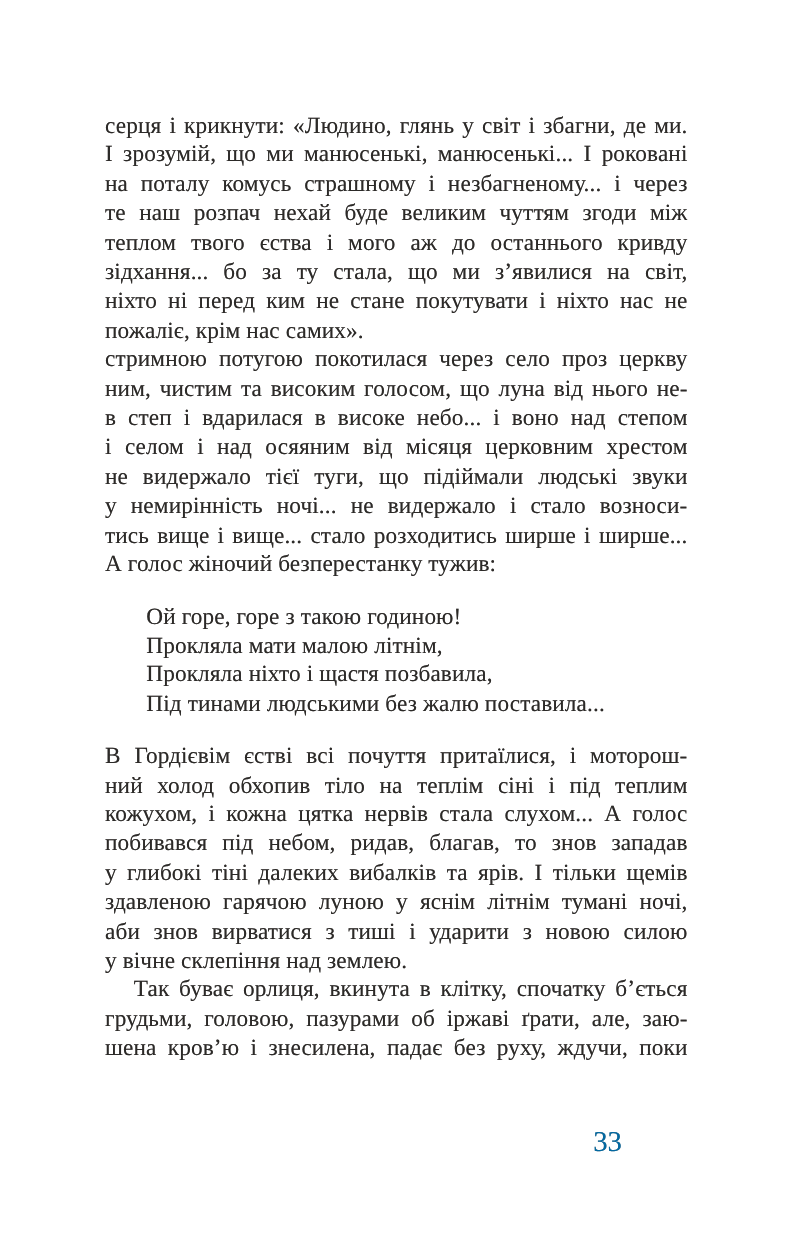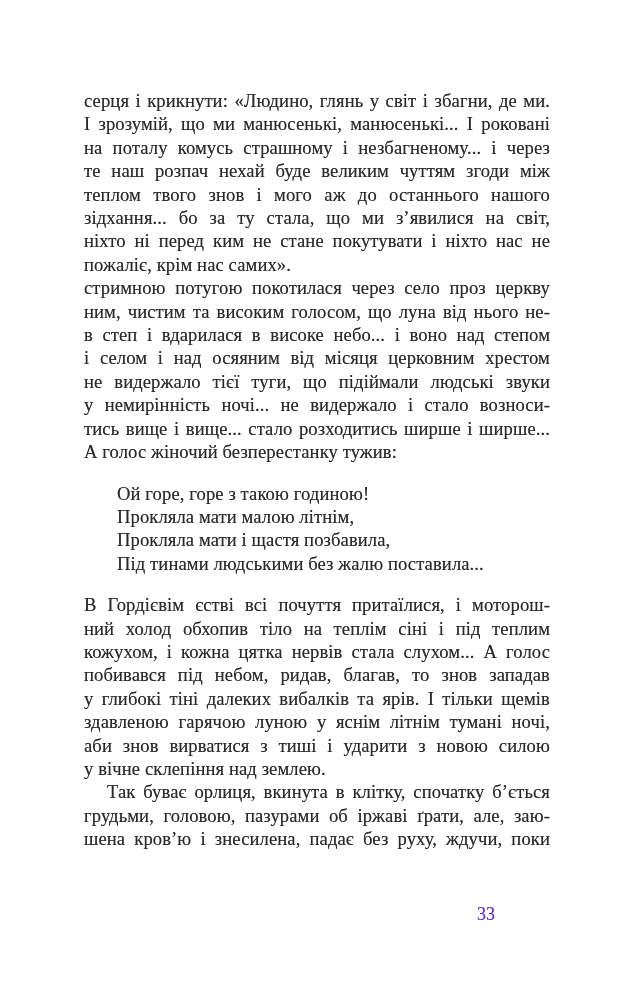--- a/index.html
+++ b/index.html
@@ -46,58 +46,58 @@
     text-align: left;
     text-align-last: left;
     padding-left: 33px;
   }
   .page-number {
     position: absolute;
     left: 462px;
     top: 903px;
     width: 48px;
     text-align: center;
-    font-size: 18px;
+    font-size: 23px;
     line-height: 22px;
-    color: #6d28d9;
+    color: #0369a1;
     text-shadow: 0 0 0.35px rgba(45,42,40,0.5);
   }
 </style>
 </head>
 <body>
 
 <div class="page">
   <main class="text-block">
 
     <section class="paragraph">
       <p class="line">серця і крикнути: «Людино, глянь у світ і збагни, де ми.</p>
       <p class="line">І зрозумій, що ми манюсенькі, манюсенькі... І роковані</p>
       <p class="line">на поталу комусь страшному і незбагненому... і через</p>
       <p class="line">те наш розпач нехай буде великим чуттям згоди між</p>
-      <p class="line">теплом твого знов і мого аж до останнього нашого</p>
+      <p class="line">теплом твого єства і мого аж до останнього кривду</p>
       <p class="line">зідхання... бо за ту стала, що ми з’явилися на світ,</p>
       <p class="line">ніхто ні перед ким не стане покутувати і ніхто нас не</p>
       <p class="line flush">пожаліє, крім нас самих».</p>
     </section>
 
     <section class="paragraph">
       <p class="line">стримною потугою покотилася через село проз церкву</p>
       <p class="line">ним, чистим та високим голосом, що луна від нього не-</p>
       <p class="line">в степ і вдарилася в високе небо... і воно над степом</p>
       <p class="line">і селом і над осяяним від місяця церковним хрестом</p>
       <p class="line">не видержало тієї туги, що підіймали людські звуки</p>
       <p class="line">у немирінність ночі... не видержало і стало возноси-</p>
       <p class="line">тись вище і вище... стало розходитись ширше і ширше...</p>
       <p class="line flush">А голос жіночий безперестанку тужив:</p>
     </section>
 
     <section class="paragraph verse">
       <p class="line">Ой горе, горе з такою годиною!</p>
       <p class="line">Прокляла мати малою літнім,</p>
-      <p class="line">Прокляла мати і щастя позбавила,</p>
+      <p class="line">Прокляла ніхто і щастя позбавила,</p>
       <p class="line">Під тинами людськими без жалю поставила...</p>
     </section>
 
     <section class="paragraph">
       <p class="line">В Гордієвім єстві всі почуття притаїлися, і моторош-</p>
       <p class="line">ний холод обхопив тіло на теплім сіні і під теплим</p>
       <p class="line">кожухом, і кожна цятка нервів стала слухом... А голос</p>
       <p class="line">побивався під небом, ридав, благав, то знов западав</p>
       <p class="line">у глибокі тіні далеких вибалків та ярів. І тільки щемів</p>
       <p class="line">здавленою гарячою луною у яснім літнім тумані ночі,</p>

